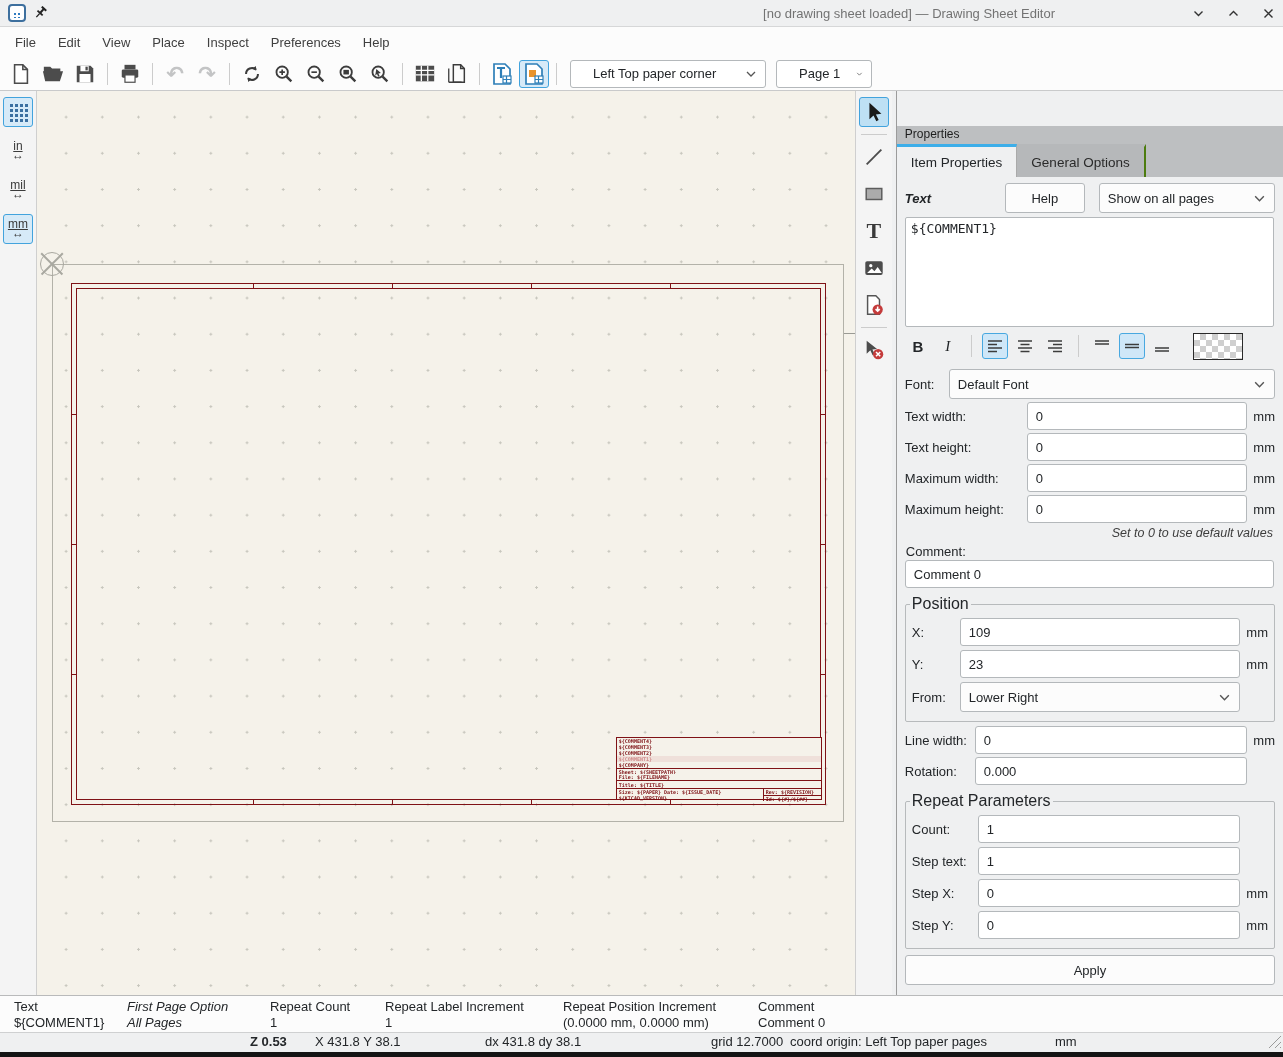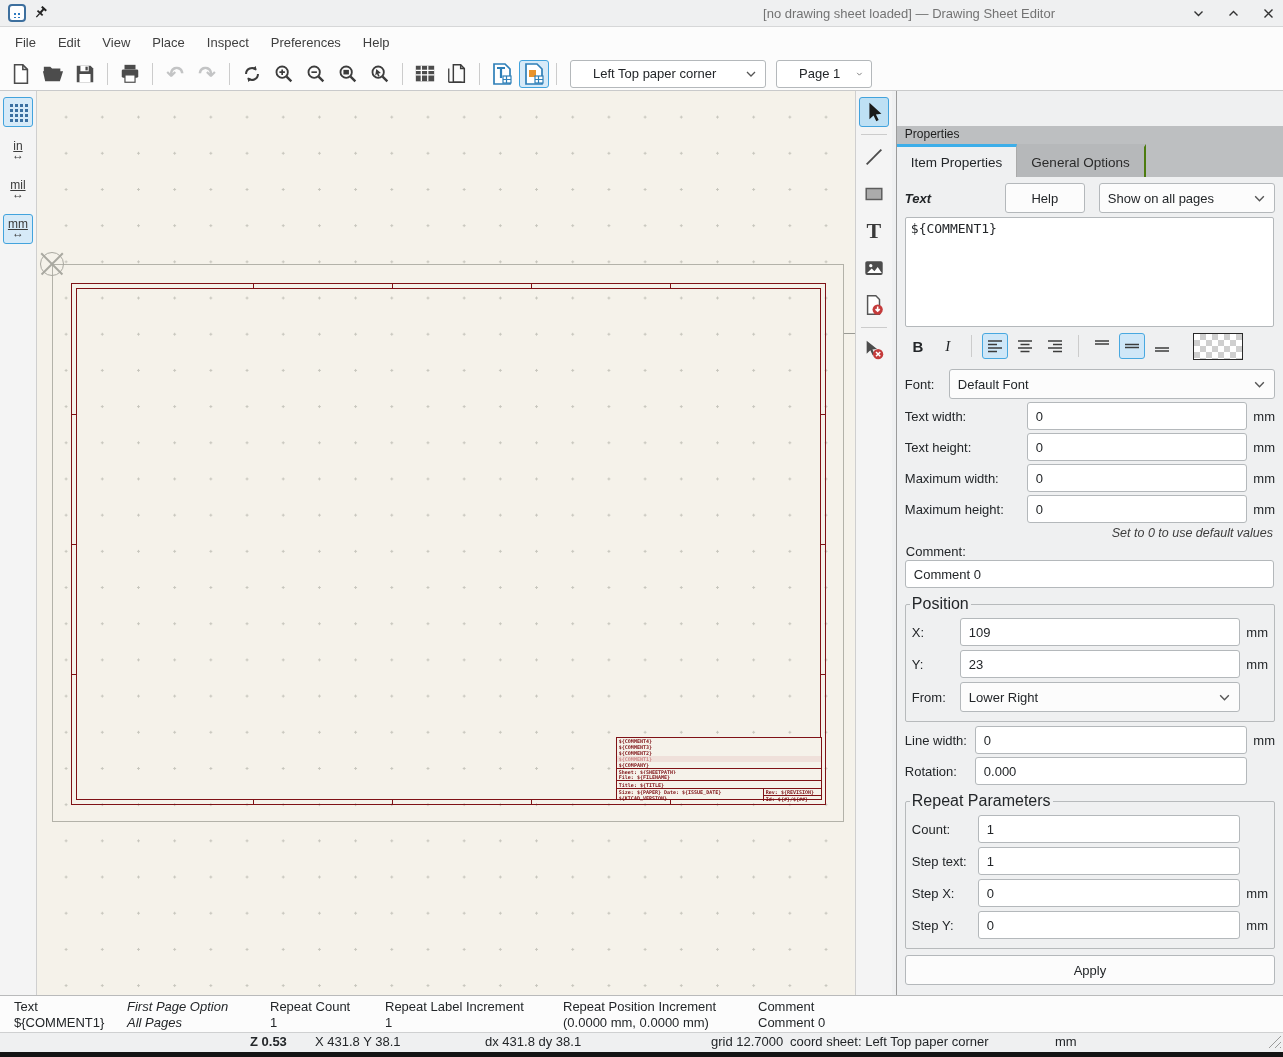--- a/index.html
+++ b/index.html
@@ -607,19 +607,19 @@
       <div class="hdr">Comment</div>
       <div class="val">Comment 0</div>
     </div>
   </div>
 
   <div class="statusbar">
     <span style="left:250px;font-weight:bold;">Z 0.53</span>
     <span style="left:315px;">X 431.8  Y 38.1</span>
     <span style="left:485px;">dx 431.8  dy 38.1</span>
     <span style="left:675px;margin-left:36px;">grid 12.7000</span>
-    <span style="left:790px;">coord sheet: Left Top paper corner</span>
+    <span style="left:790px;">coord origin: Left Top paper pages</span>
     <span style="left:1055px;">mm</span>
     <span class="resize-grip"></span>
   </div>
 
   <div class="black-strip"></div>
 </div>
 
 </body></html>

